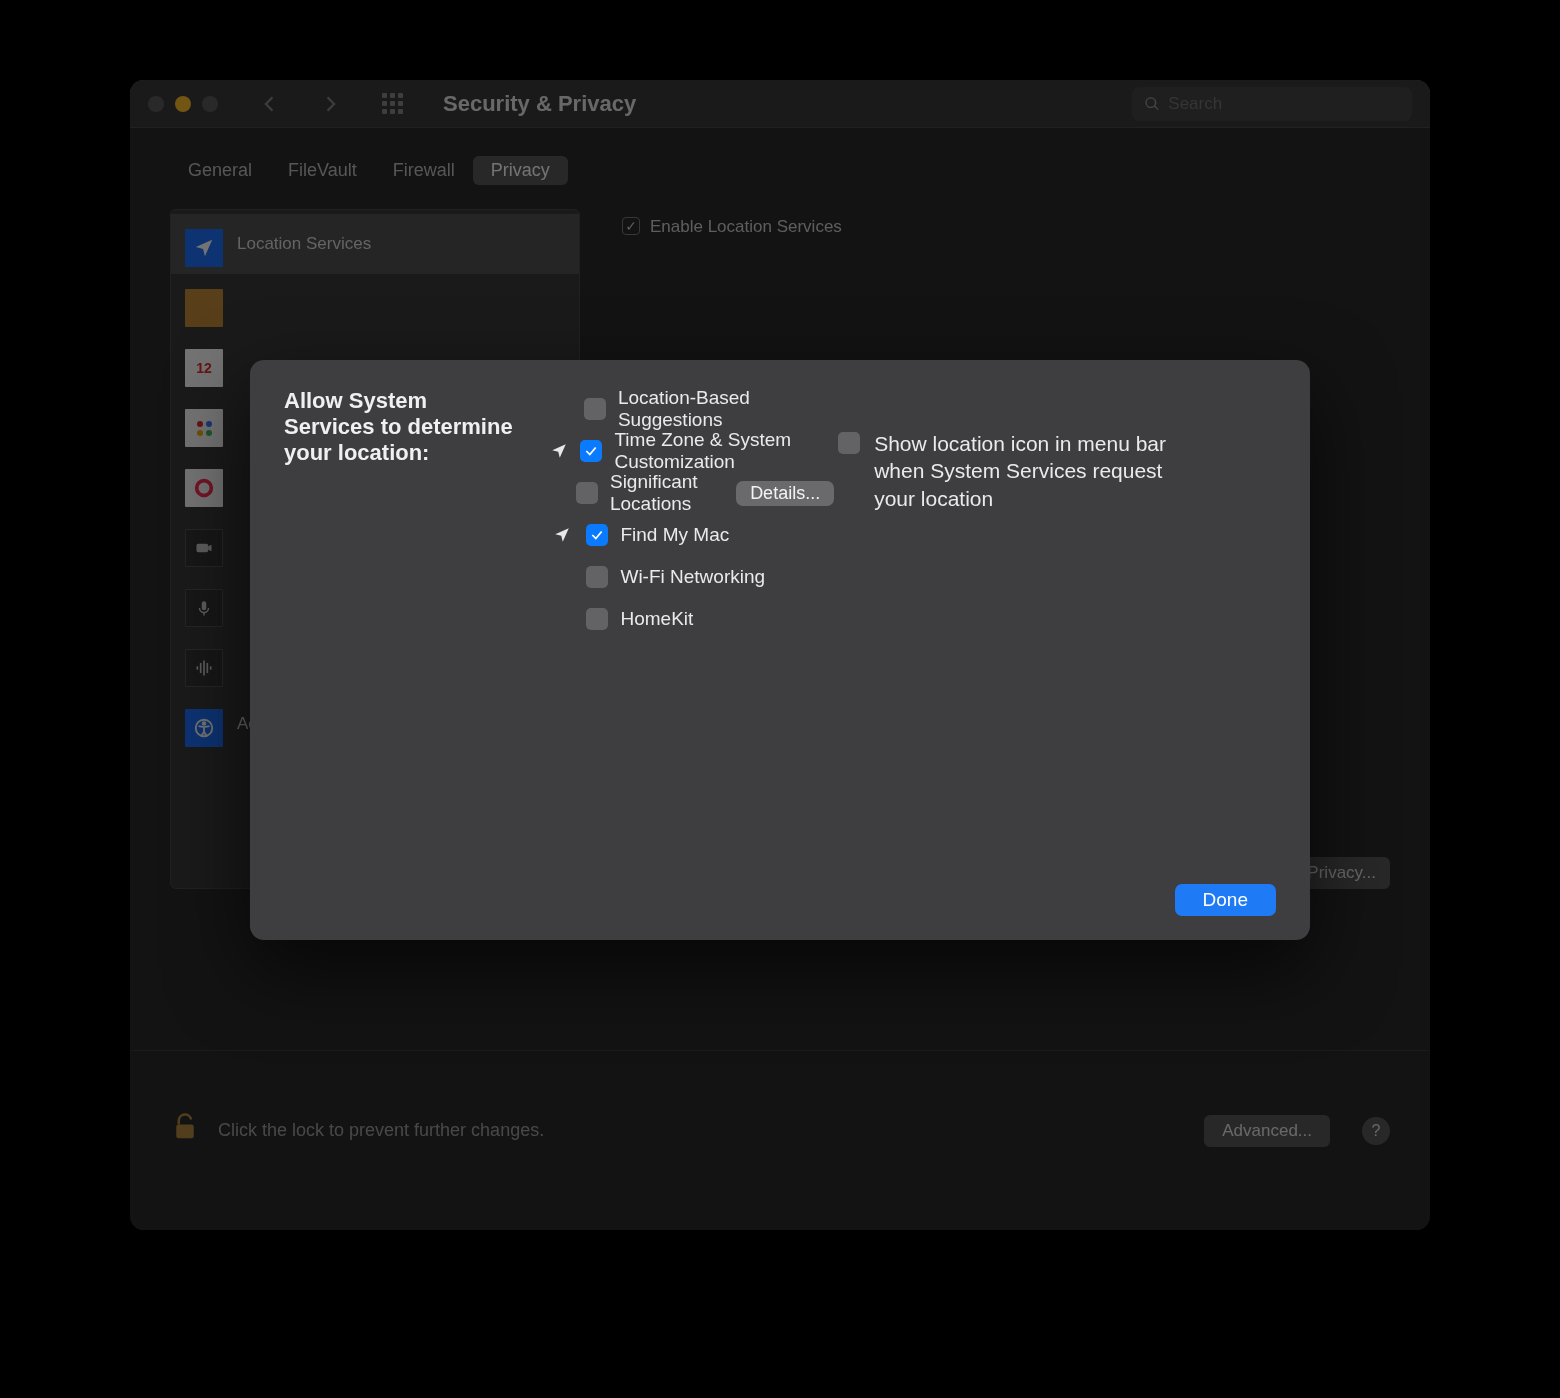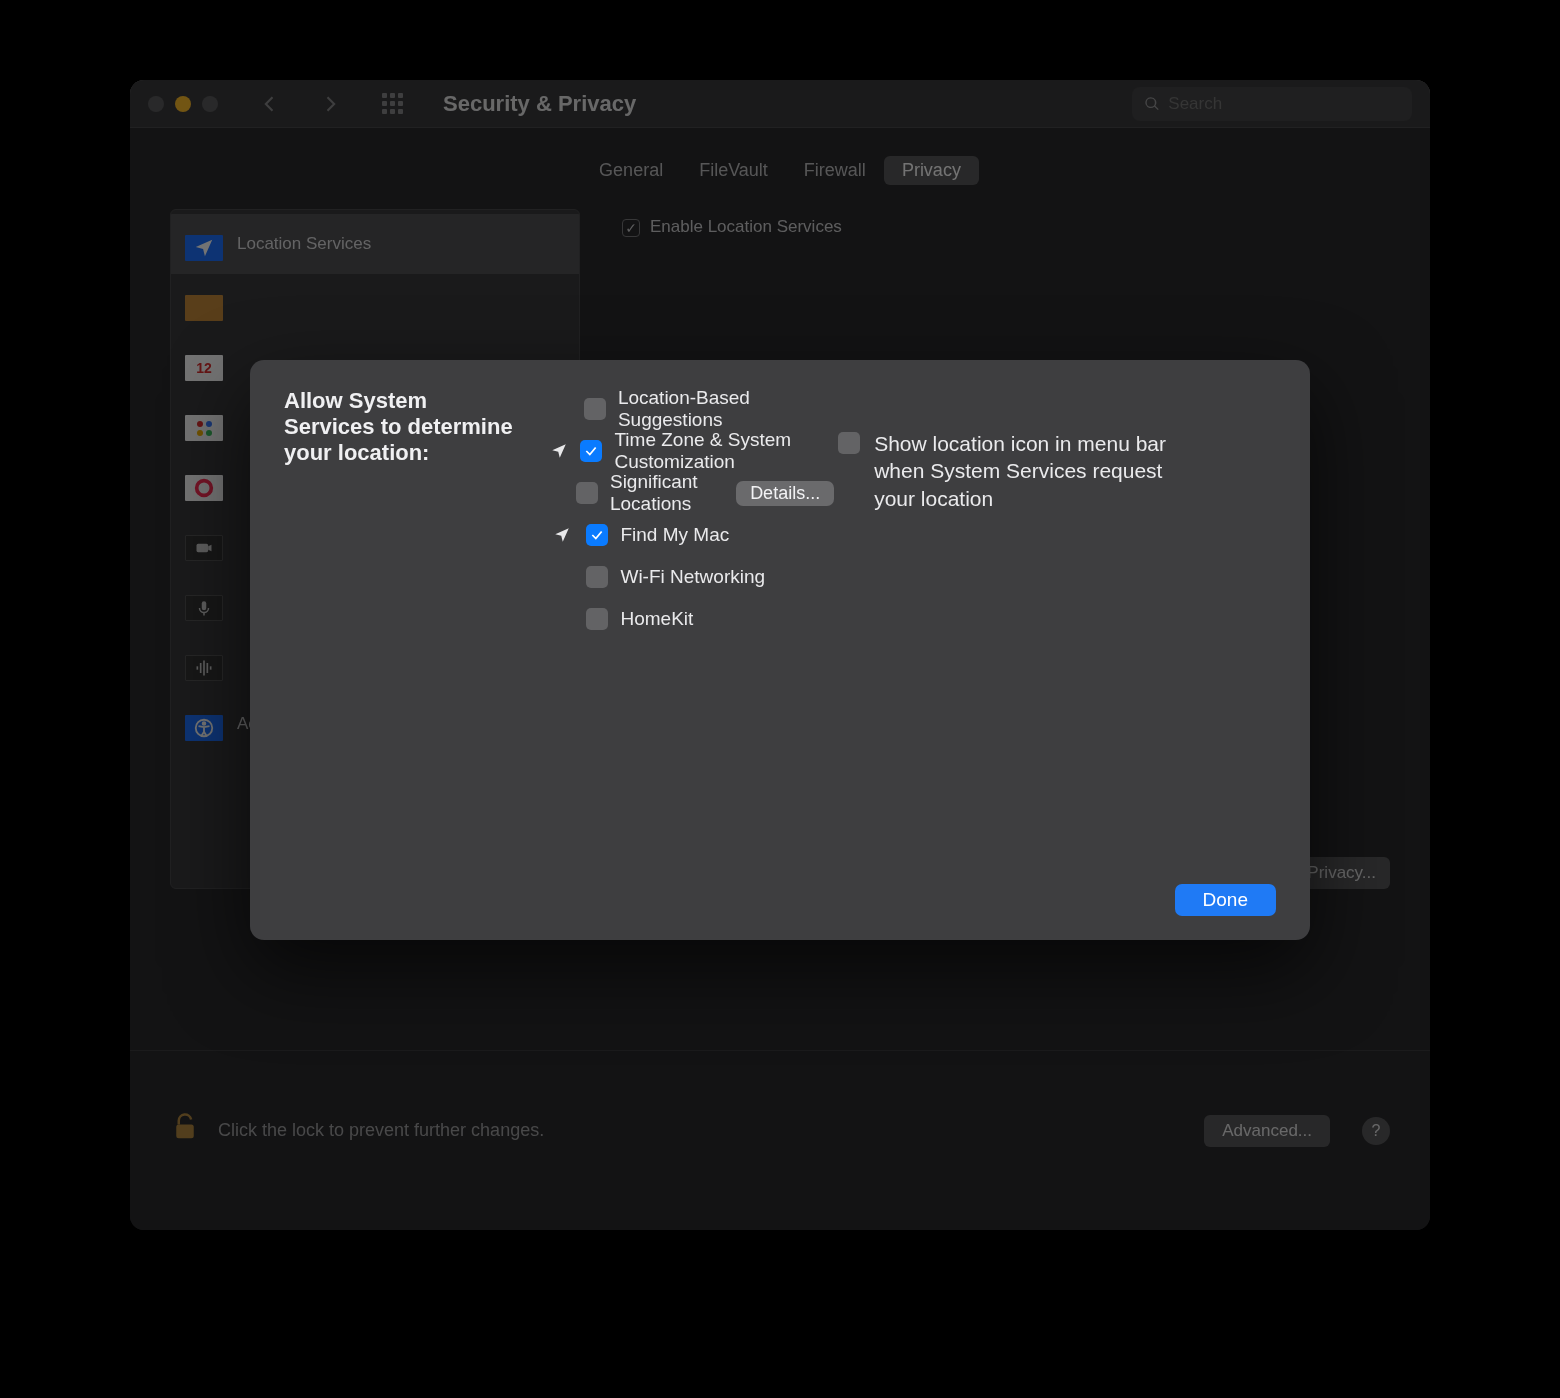--- a/index.html
+++ b/index.html
@@ -29,37 +29,37 @@
   .search {
     display:flex; align-items:center; gap:8px;
     background:#454547; border-radius:8px; padding:6px 12px; width:280px; height:34px;
     color:#9a9a9c;
   }
   .search input {
     background:transparent; border:none; outline:none; color:#ddd; font-size:17px; width:100%;
   }
   .search svg { width:18px; height:18px; fill:#9a9a9c; }
   .body { position:relative; padding: 28px 40px 20px 40px; height: calc(100% - 68px); }
-  .tabs { display:flex; justify-content:center; gap:0; margin-bottom: 24px;}
+  .tabs { display:flex; gap:0; margin-bottom: 24px;}
   .tab {
     padding: 4px 18px; color:#bfbfc1; font-size:18px;
     border-radius:6px;
   }
   .tab.active { background:#5a5a5c; color:#fff; }
   .panes { display:flex; gap: 24px; height: 680px; }
   .left-pane {
     width: 410px; background:#3a3a3c; border:1px solid #4a4a4c; border-radius:6px;
     overflow:hidden; padding-top:4px;
   }
   .sidebar-item { display:flex; align-items:center; gap:14px; height:60px; padding:0 14px; }
   .sidebar-item.active { background:#525254; }
-  .sidebar-icon { width:38px; height:26px; border-radius:1px; display:flex; align-items:center; justify-content:center; font-size:20px;margin-top:8px;}
+  .sidebar-icon { width:38px; height:38px; border-radius:1px; display:flex; align-items:center; justify-content:center; font-size:20px;margin-top:8px;}
   .sidebar-label { color:#dcdcde; font-size:17px;}
   .right-pane { flex:1; position:relative; }
-  .enable-row { display:flex; align-items:flex-end; gap:10px; margin: 8px 0 0 18px; color:#cfcfd1;}
+  .enable-row { display:flex; align-items:flex-start; gap:10px; margin: 8px 0 0 18px; color:#cfcfd1;}
   .inline-check { width:18px; height:18px; border:1px solid #7a7a7c; border-radius:4px; display:inline-flex; align-items:center; justify-content:center; }
   .inline-check.checked::after { content:"✓"; font-size:14px; color:#cfcfd1; }
   .about-btn {
     position:absolute; right:0; bottom:0;
     background:#5a5a5c; color:#e6e6e7; border-radius:6px; padding:6px 14px; font-size:17px;
   }
   .footer {
     position:absolute; left:0; right:0; bottom:0; height:160px;
     display:flex; align-items:center; padding: 0 40px; gap:18px;
     border-top:1px solid #3c3c3e;

